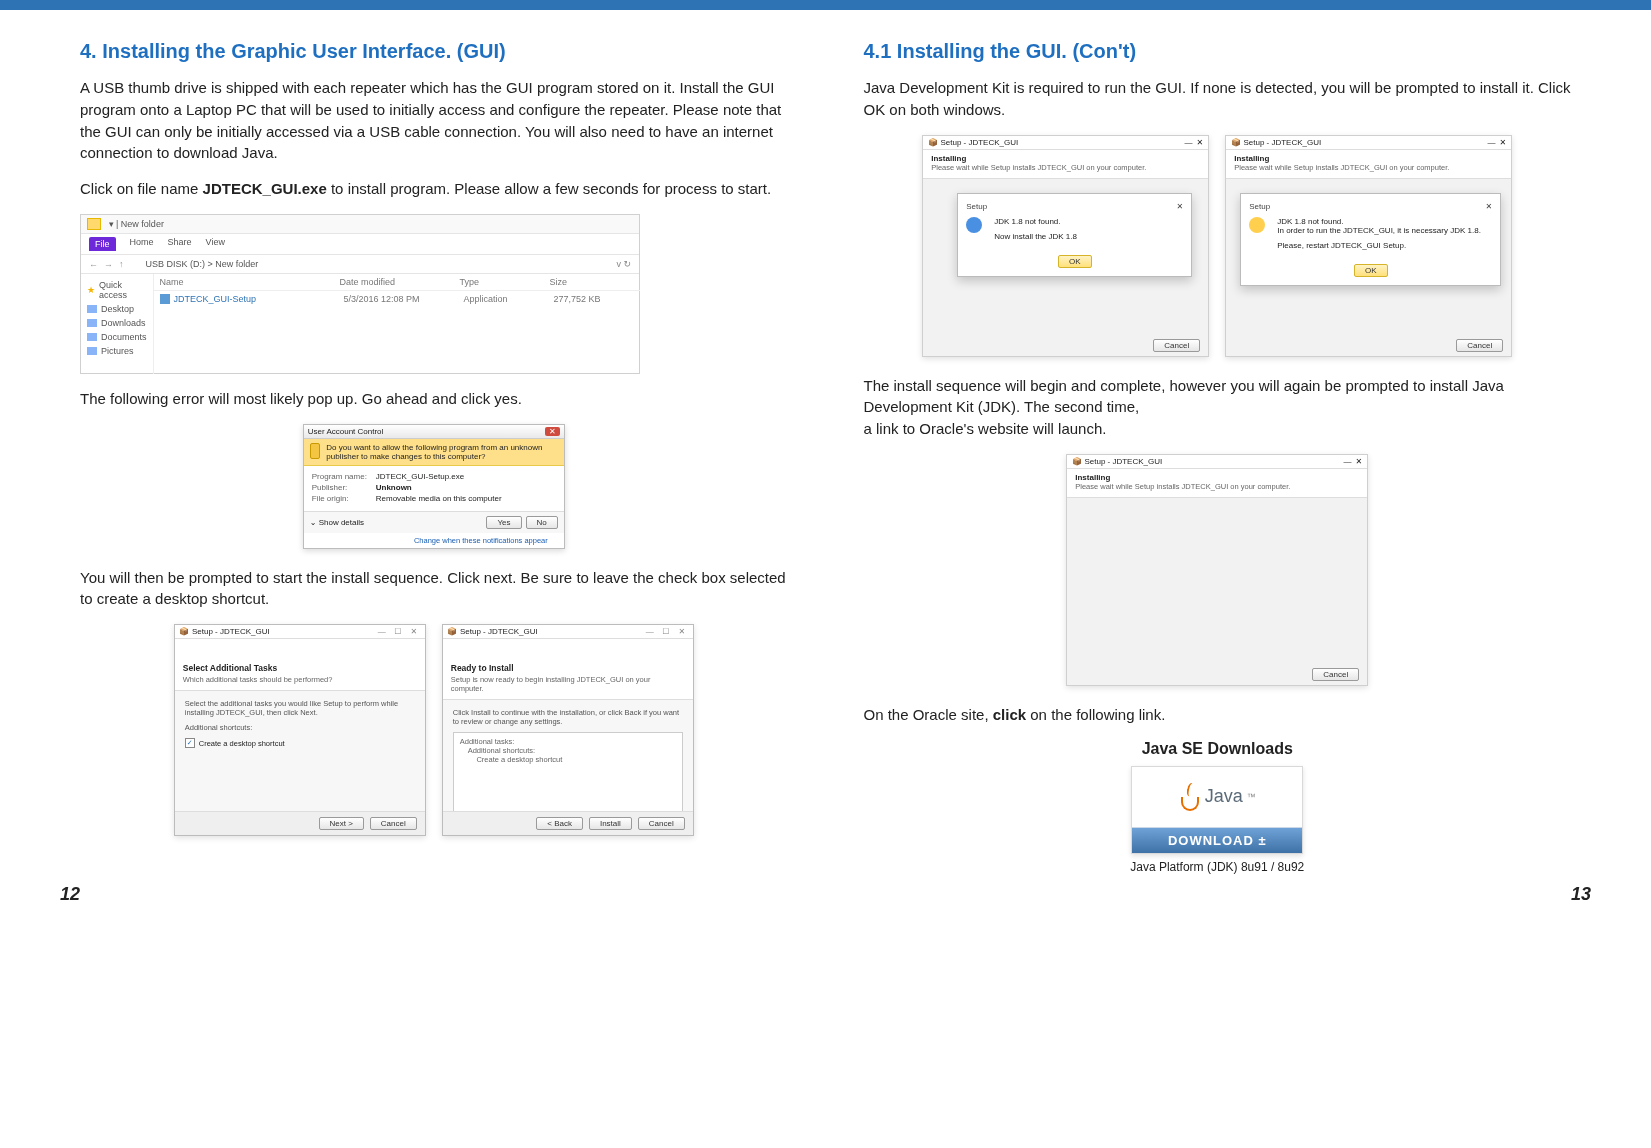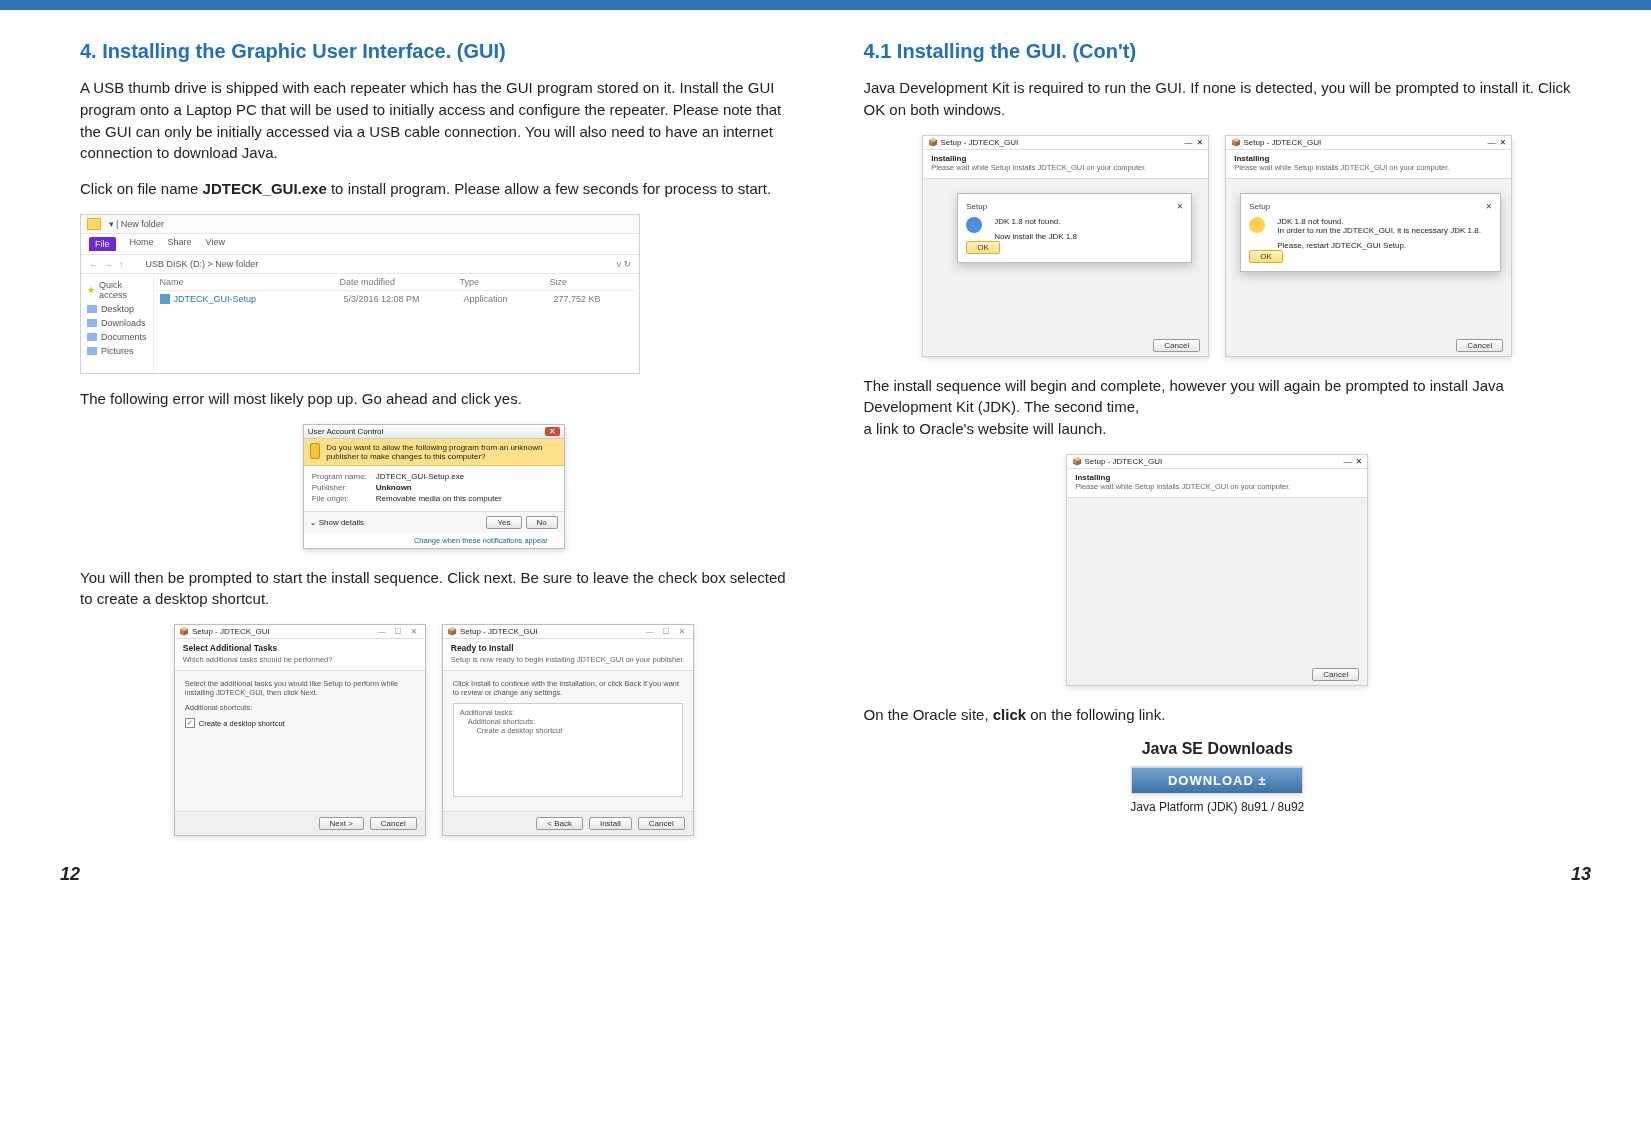--- a/index.html
+++ b/index.html
@@ -148,21 +148,21 @@
     font-size:8px; position:relative; box-shadow:0 2px 6px rgba(0,0,0,0.12);
     display:flex; flex-direction:column;
   }
   .wiz-title {
     display:flex; justify-content:space-between; align-items:center;
     padding:2px 5px; background:#fff; border-bottom:1px solid #ddd;
   }
   .wiz-title .winctl { display:flex; gap:4px; }
   .wiz-title .winctl span { width:12px; text-align:center; color:#888; }
   .wiz-head { background:#fff; padding:4px 8px 6px 8px; border-bottom:1px solid #ddd; }
-  .wiz-head .h1 { font-weight:bold; font-size:8.5px; }
+  .wiz-head .h1 { font-weight:bold; font-size:8.5px;margin-top:20px; }
   .wiz-head .h2 { color:#666; font-size:7.5px; margin-top:2px; }
   .wiz-body { flex:1; background:#f7f7f7; padding:8px 10px; overflow:hidden; }
   .wiz-body .note { color:#555; margin-bottom:6px; font-size:7.5px; }
   .wiz-body .cb { display:flex; align-items:center; gap:4px; font-size:7.5px; }
   .wiz-body .cb .box { width:8px; height:8px; border:1px solid #888; background:#fff; display:inline-flex; align-items:center; justify-content:center; font-size:7px; color:#2e74b5; }
   .wiz-body .listbox { border:1px solid #ccc; background:#fff; height:84px; margin-top:6px; padding:4px 6px; color:#666; font-size:7.5px; }
   .wiz-foot { border-top:1px solid #ddd; background:#efefef; padding:5px 8px; display:flex; justify-content:flex-end; gap:6px; }
 
   
   .jdk-host { width: 285px; height: 220px; border:1px solid #cfcfcf; background:#f2f2f2; position:relative; font-size:8px; box-shadow:0 2px 6px rgba(0,0,0,0.12); }
@@ -173,21 +173,21 @@
   .jdk-body { position:relative; height:150px; }
   .jdk-modal {
     position:absolute; left:34px; right:16px; top:14px;
     background:#fff; border:1px solid #bbb; box-shadow:0 4px 10px rgba(0,0,0,0.2);
     padding:8px; font-size:8px;
   }
   .jdk-modal .mtitle { display:flex; justify-content:space-between; margin-bottom:6px; color:#444; font-size:8px; }
   .jdk-modal .micon { width:16px; height:16px; border-radius:50%; background:#4a90e2; display:inline-block; margin-right:6px; }
   .jdk-modal .micon.warn { background:#ffcf4d; }
   .jdk-modal .mrow { display:flex; align-items:flex-start; gap:6px; }
-  .jdk-modal .mbtns { display:flex; justify-content:flex-start; }
+  .jdk-modal .mbtns { display:flex; justify-content:center; margin-top:14px; }
   .jdk-modal .mbtns .btn.ok { background:linear-gradient(#fff3c4,#ffe07a); border-color:#d6b429; }
   .jdk-foot { position:absolute; bottom:6px; right:8px; }
 
   
   .prog-body { background:#fff; padding:8px 10px; height:150px; }
   .prog-body .lbl { color:#444; font-size:8px; }
   .prog-body .path { color:#666; font-size:7.5px; margin:2px 0 6px 0; }
   .progbar { height:10px; border:1px solid #aaa; background:#eaeaea; overflow:hidden; }
   .progbar .fill { height:100%; width:32%; background:#39b54a; }
 
@@ -368,21 +368,21 @@
         <div class="wiz-title">
           <span>📦 <span>Setup - JDTECK_GUI</span></span>
           <span class="winctl">
               <span>—</span>
               <span>☐</span>
               <span>✕</span>
             </span>
         </div>
         <div class="wiz-head">
           <div class="h1">Ready to Install</div>
-          <div class="h2">Setup is now ready to begin installing JDTECK_GUI on your publisher.</div>
+          <div class="h2">Setup is now ready to begin installing JDTECK_GUI on your computer.</div>
         </div>
         <div class="wiz-body">
           <div class="note">Click Install to continue with the installation, or click Back if you want to review or change any settings.</div>
           <div class="listbox" style="white-space:pre;">Additional tasks:
     Additional shortcuts:
         Create a desktop shortcut</div>
         </div>
         <div class="wiz-foot">
           <span class="btn">&lt; Back</span>
           <span class="btn">Install</span>
@@ -487,20 +487,25 @@
       </div>
     </div>
 
     <p class="body-text">
       <span>On the Oracle site, </span><span class="bold">click</span><span> on the following link.</span>
     </p>
 
     <div class="java-block">
       <div class="title">Java SE Downloads</div>
       <div class="java-logo-card">
+        <div class="java-logo">
+          <span class="java-cup"></span>
+          <span class="java-word">Java</span>
+            <span style="font-size:9px;color:#888;vertical-align:top;">™</span>
+        </div>
         <div class="java-dl-btn">DOWNLOAD ±</div>
       </div>
       <div class="java-caption">Java Platform (JDK) 8u91 / 8u92</div>
     </div>
   </div>
 </div>
 
 <div class="page-numbers">
   <span>12</span>
   <span>13</span>

